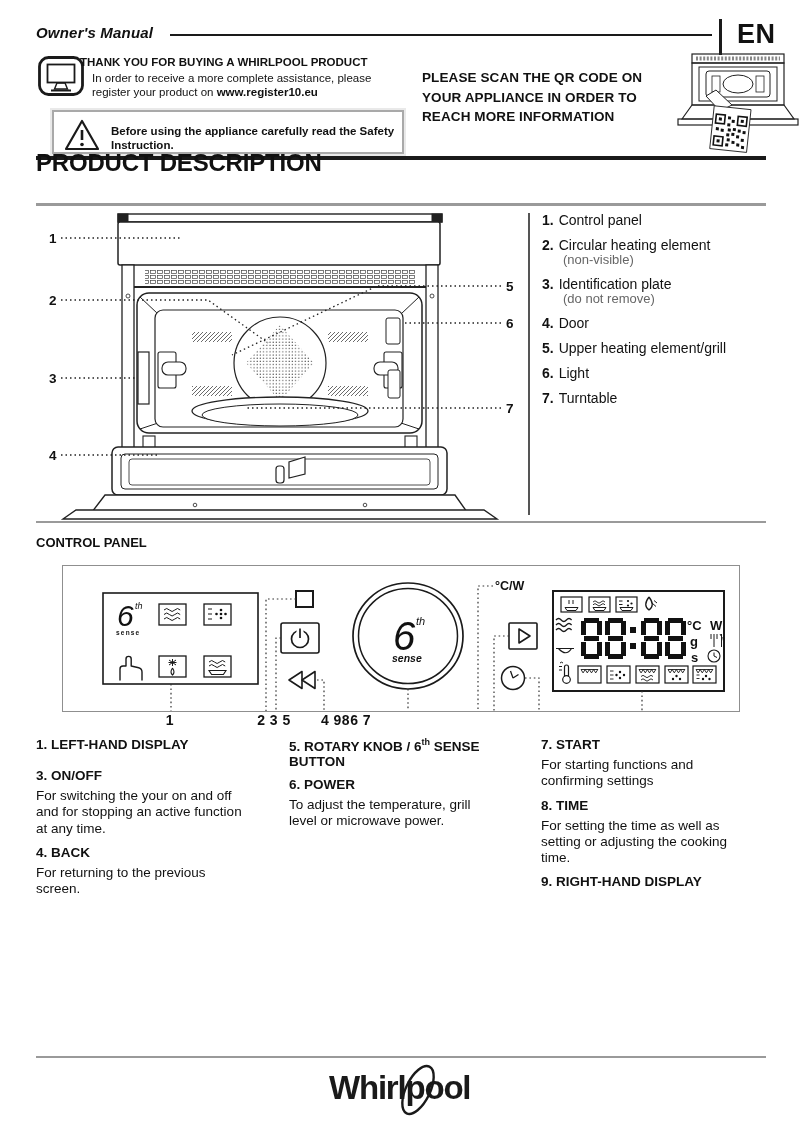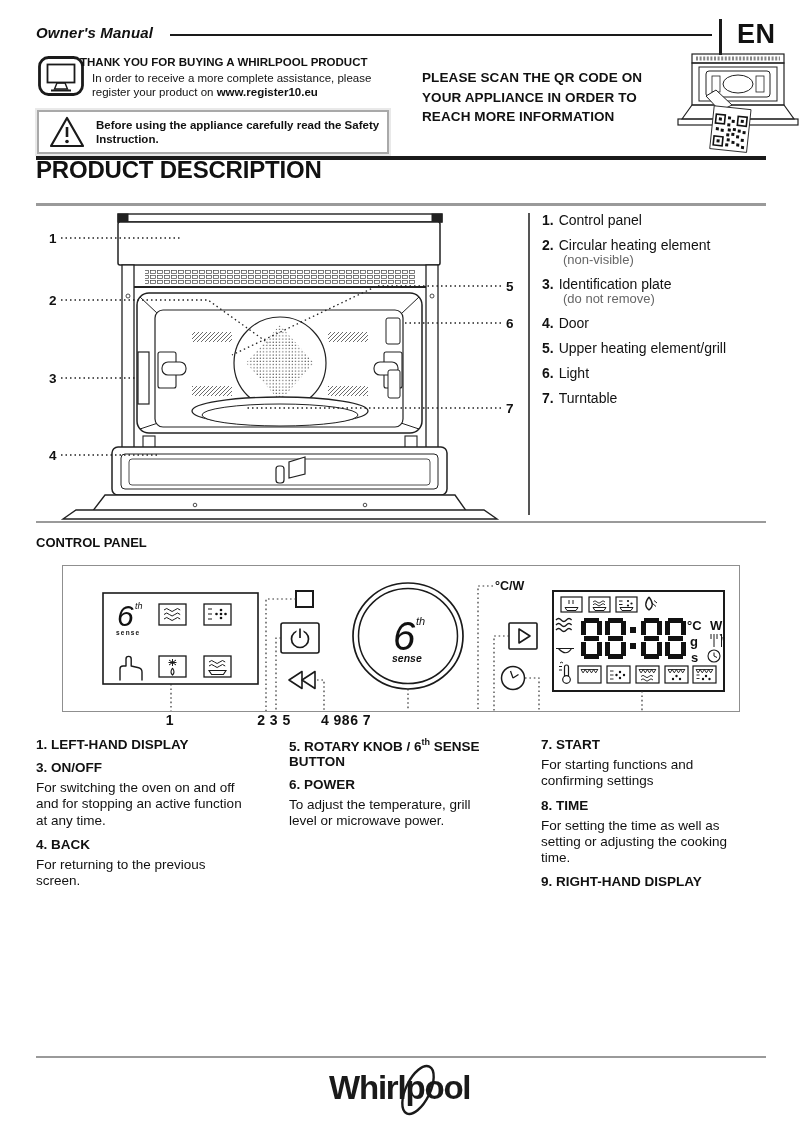--- a/index.html
+++ b/index.html
@@ -8,21 +8,21 @@
   .abs{position:absolute;}
   .preline{white-space:pre-line;}
   
   .doc-title{font-size:15px;font-weight:bold;font-style:italic;letter-spacing:.2px;}
   .owners-line{height:2px;background:#1a1a1a;}
   .lang-bar{width:3px;background:#1a1a1a;}
   .lang{font-size:27px;font-weight:bold;letter-spacing:.5px;}
   .thanks-title{font-size:11.5px;font-weight:bold;}
   .thanks-body{font-size:11.5px;line-height:14px;}
   .safety-box{border:2px solid #a9a9a9;background:#fff;box-shadow:0 0 0 2px #e9e9e9;
-              display:flex;align-items:center;}
+              display:flex;align-items:flex-end;margin-left:15px;}
   .safety-text{font-size:11.5px;font-weight:bold;line-height:14px;}
   .qr-msg{font-size:13.5px;font-weight:bold;line-height:19.5px;letter-spacing:.1px;}
   .header-rule{height:4px;background:#1a1a1a;}
   
   .pd-title{font-size:24px;font-weight:bold;letter-spacing:-.2px;}
   .rule-gray{background:#9a9a9a;}
   .pd-divider{width:2px;background:#555;}
   .pd-list{font-size:14px;}
   .pd-item{margin-bottom:9px;}
   .pd-num{font-weight:bold;margin-right:5px;}
@@ -42,21 +42,21 @@
   .seg-f{left:0;top:3px;width:5px;height:14px}
   .seg-b{left:16px;top:3px;width:5px;height:14px}
   .seg-e{left:0;top:24px;width:5px;height:14px}
   .seg-c{left:16px;top:24px;width:5px;height:14px}
   .cp-callout{font-size:14px;font-weight:bold;letter-spacing:.5px;text-align:center;}
   
   .leg{font-size:13.5px;}
   .leg-h{font-weight:bold;margin:0 0 5px 0;font-size:13.5px;}
   .leg-body{margin:0 0 8px 0;line-height:16.3px;}
   .leg-item{margin-bottom:8px;}
-  .leg-gap{margin-bottom:8px;}
+  .leg-gap{margin-bottom:16px;}
   .circ6{display:inline-block;width:13px;height:13px;border:1px solid #222;border-radius:50%;
          font-size:9px;line-height:13px;text-align:center;font-style:italic;vertical-align:2px;margin-left:3px;}
   sup{font-size:9px;}
   svg text{font-family:"Liberation Sans",sans-serif;}
 </style>
 </head>
 <body>
 
 <div id="page">
 
@@ -129,21 +129,21 @@
           <rect x="19" y="31" width="3" height="3"></rect>
         <rect x="24" y="33" width="3" height="3"></rect>
           <rect x="13" y="34" width="3" height="3"></rect>
           <rect x="29" y="35" width="3" height="3"></rect>
       </g>
     </g>
   </svg>
 
   <div class="abs header-rule" style="left:36px;top:156px;width:730px;"></div>
 
-  <div class="abs pd-title" style="left:36px;top:156px;">PRODUCT DESCRIPTION</div>
+  <div class="abs pd-title" style="left:36px;top:149px;">PRODUCT DESCRIPTION</div>
   <div class="abs rule-gray" style="left:36px;top:203px;width:730px;height:2.5px;"></div>
 
   <svg class="abs" style="left:45px;top:210px;" width="480" height="310" viewBox="0 0 480 310">
     <defs>
       <pattern id="vent" width="7" height="5" patternUnits="userSpaceOnUse">
         <rect x=".5" y=".5" width="5" height="3" fill="none" stroke="#444" stroke-width=".7"></rect>
       </pattern>
       <pattern id="dots" width="3.2" height="3.2" patternUnits="userSpaceOnUse">
         <circle cx="1" cy="1" r=".65" fill="#333"></circle>
       </pattern>
@@ -449,21 +449,21 @@
   <div class="abs cp-callout" style="left:158px;top:712px;width:24px;">1</div>
   <div class="abs cp-callout" style="left:250px;top:712px;width:48px;">2 3 5</div>
   <div class="abs cp-callout" style="left:314px;top:712px;width:64px;">4 986 7</div>
 
   <div class="abs leg" style="left:36px;top:737px;width:258px;">
     <div class="leg-item leg-gap">
         <p class="leg-h">1. LEFT-HAND DISPLAY</p>
       </div>
     <div class="leg-item">
       <p class="leg-h">3. ON/OFF</p>
-      <p class="leg-body preline">For switching the oven on and off
+      <p class="leg-body preline">For switching the your on and off
 and for stopping an active function
 at any time.</p>
     </div>
     <div class="leg-item">
       <p class="leg-h">4. BACK</p>
       <p class="leg-body preline">For returning to the previous
 screen.</p>
     </div>
   </div>
 

